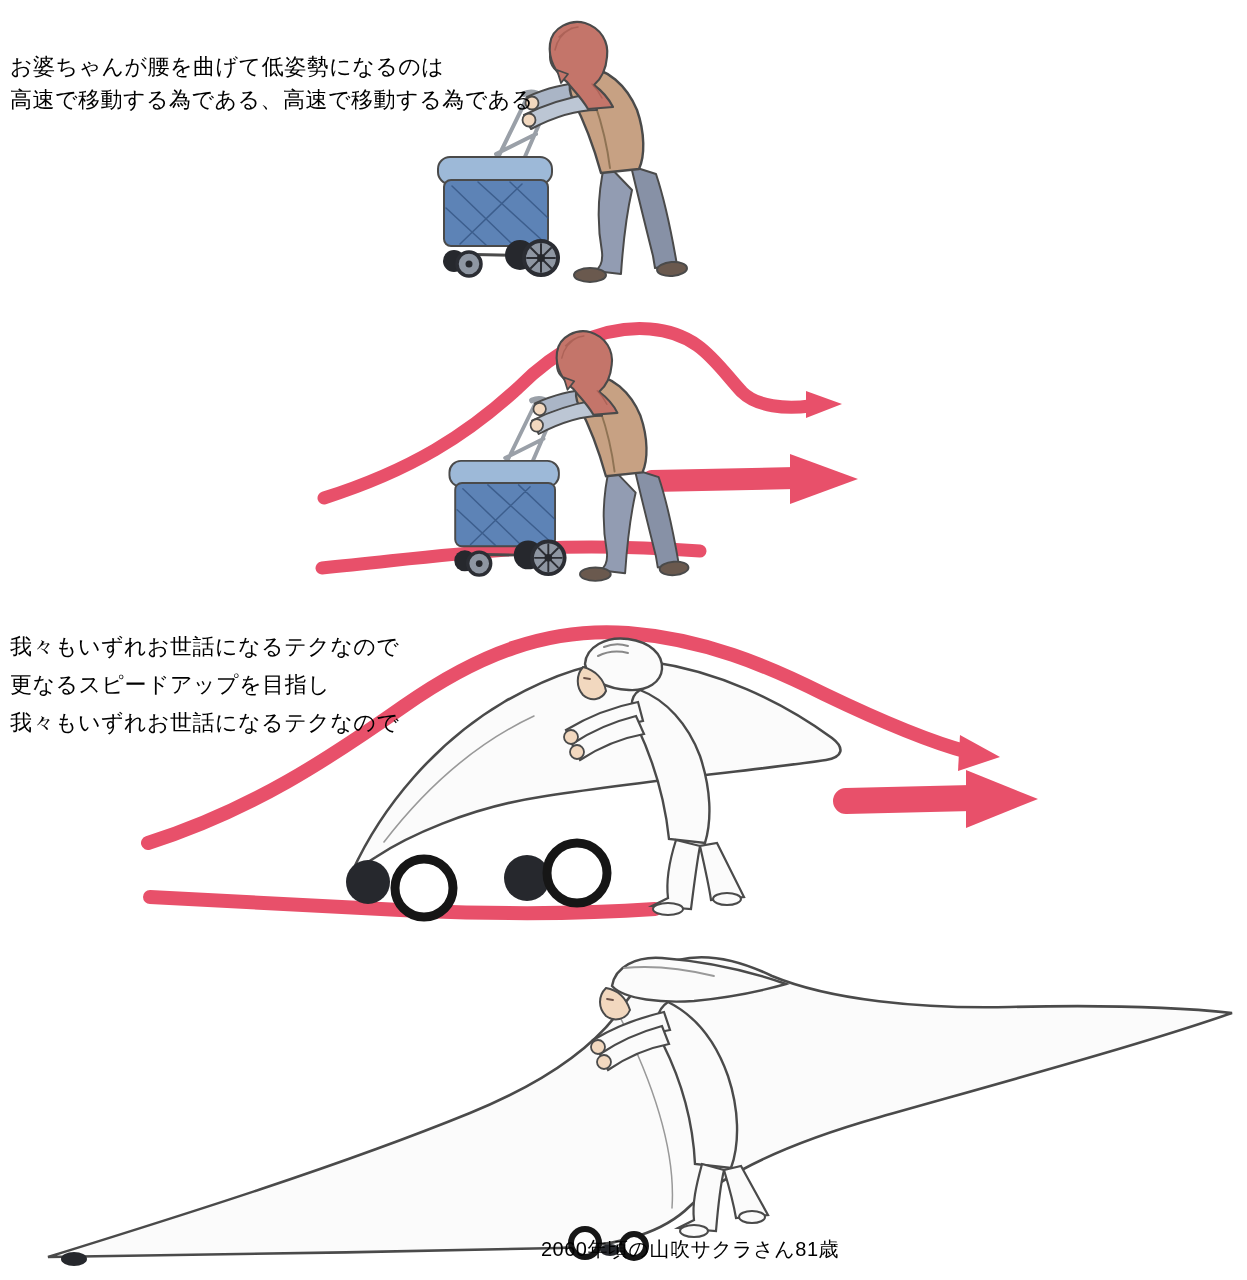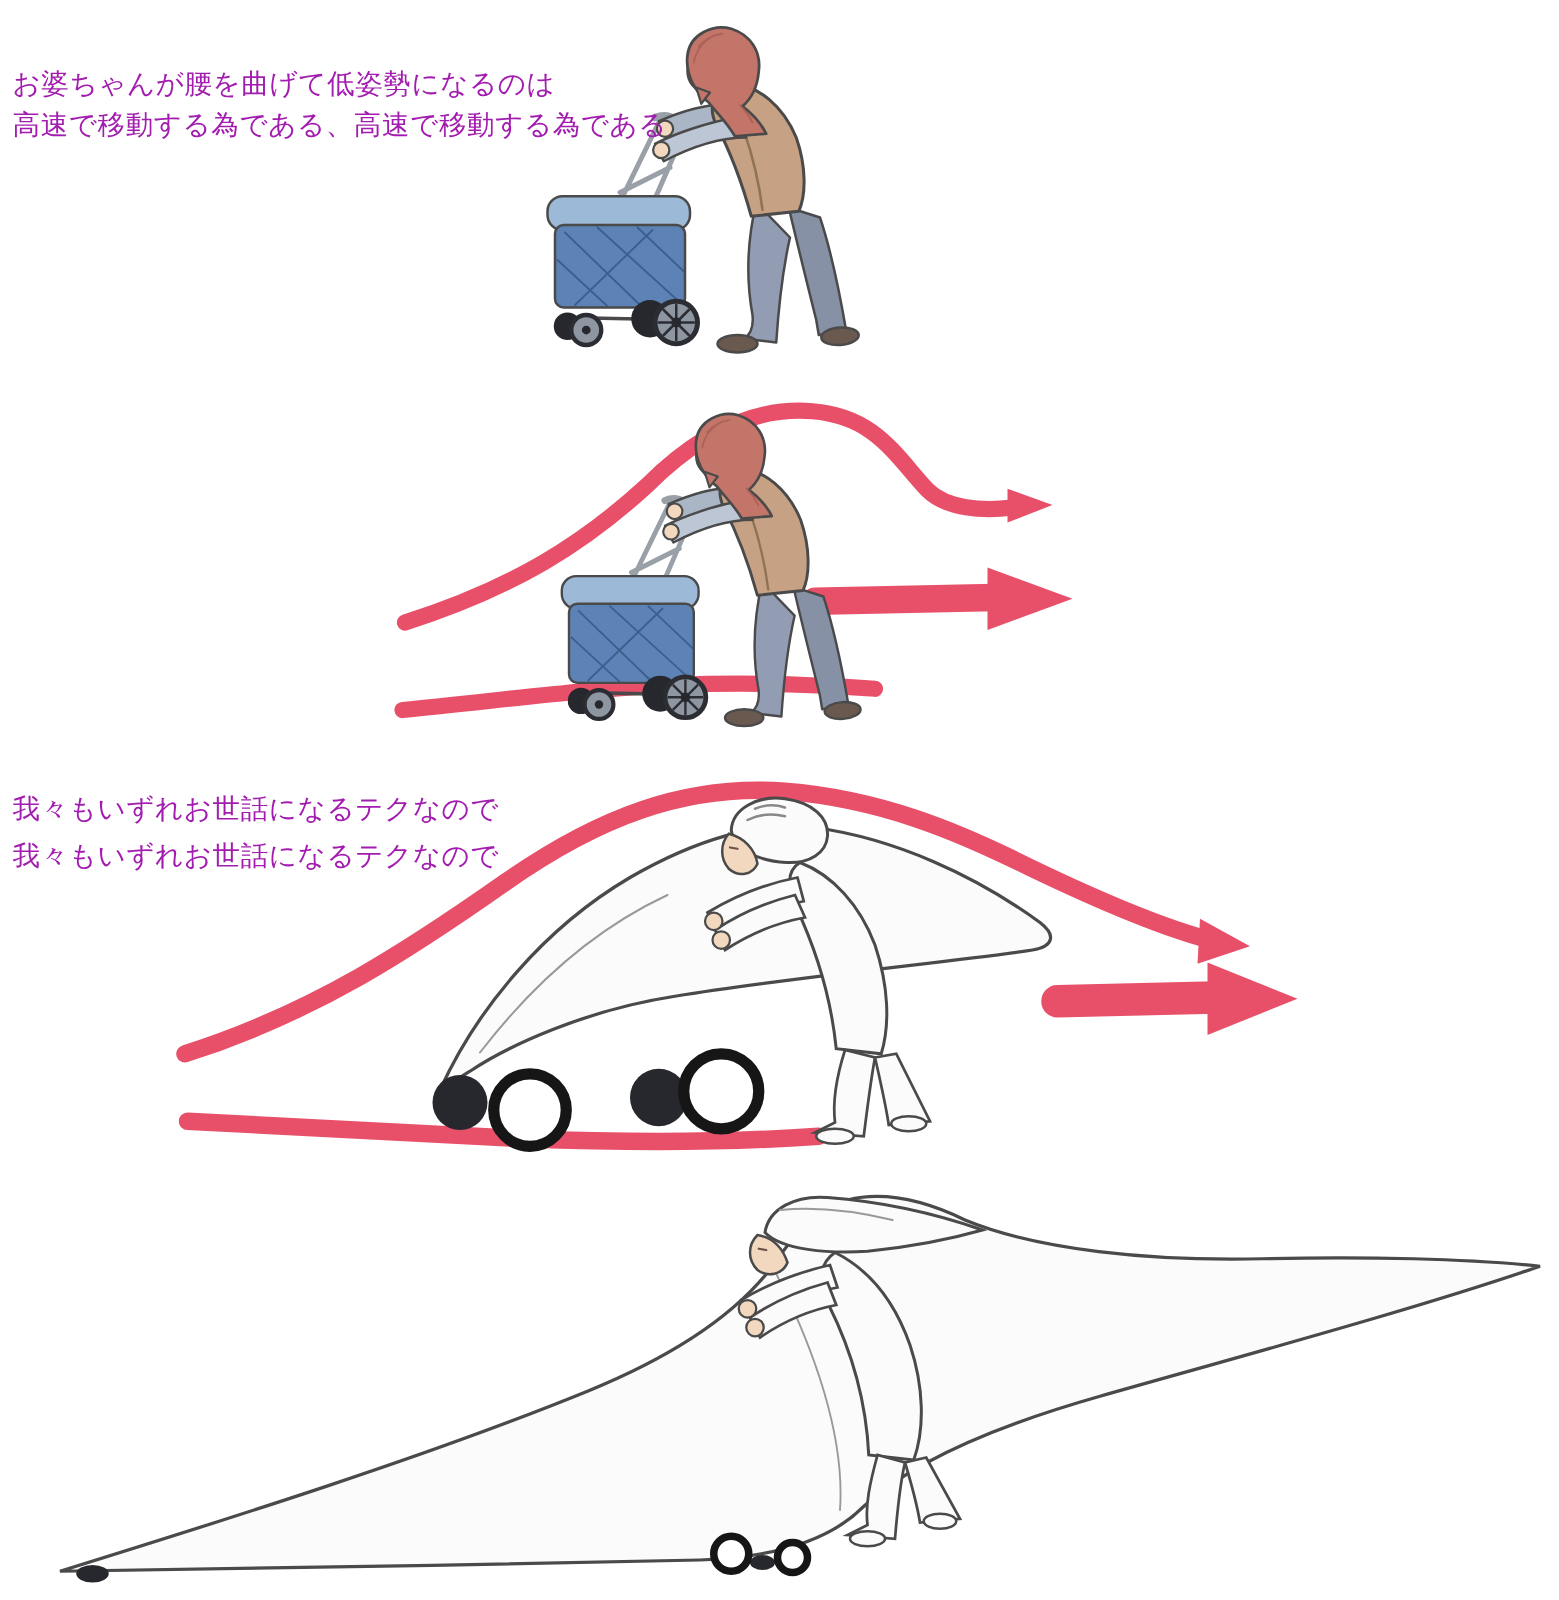--- a/index.html
+++ b/index.html
@@ -1,17 +1,17 @@
 <!DOCTYPE html>
 <html style="--c-flow-red: #e8506a; --c-cart-blue: #5d83b6; --c-cart-blue-light: #9db9d8; --c-cart-blue-dark: #2f4e7c; --c-scarf: #c4756a; --c-vest: #c7a183; --c-sleeve: #aab5c6; --c-pants: #929cb2; --c-skin: #f2d8bf; --c-outline: #4a4a4a; --c-metal: #9aa0a8; --c-wheel: #26282d; --c-suit: #fbfbfb;"><head>
 <meta charset="utf-8">
 <style>
   html,body{margin:0;padding:0;background:#fff;}
   .stage{position:relative;width:1247px;height:1280px;background:#fff;overflow:hidden;
-         font-family:"Liberation Sans",sans-serif;color:#a21caf;}
+         font-family:"Liberation Sans",sans-serif;color:#000000;}
   .artwork{position:absolute;left:0;top:0;}
   .caption{position:absolute;font-size:22px;font-weight:500;letter-spacing:.5px;white-space:nowrap;}
   .caption.lh-tight{line-height:1.5;}
   .caption.lh-loose{line-height:1.72;}
   .caption.center{text-align:center;font-size:20px;}
   
   .c-flow{stroke:var(--c-flow-red);fill:none;stroke-linecap:round;stroke-linejoin:round;}
   .f-flow{fill:var(--c-flow-red);}
   .f-bag{fill:var(--c-cart-blue);}
   .f-lid{fill:var(--c-cart-blue-light);}
@@ -142,17 +142,21 @@
   </svg>
 
   <div class="caption lh-tight" style="left:10px;top:50px">
     <div>お婆ちゃんが腰を曲げて低姿勢になるのは</div>
     <div>高速で移動する為である、高速で移動する為である</div>
   </div>
 
 
   <div class="caption lh-loose" style="left:10px;top:628px">
     <div>我々もいずれお世話になるテクなので</div>
+    <div>更なるスピードアップを目指し</div>
     <div>我々もいずれお世話になるテクなので</div>
   </div>
 
+  <div class="caption center" style="left:300px;top:1236px;width:780px">
+    <div>2060年頃の山吹サクラさん81歳</div>
+  </div>
 
 </div>
 
 </body></html>

